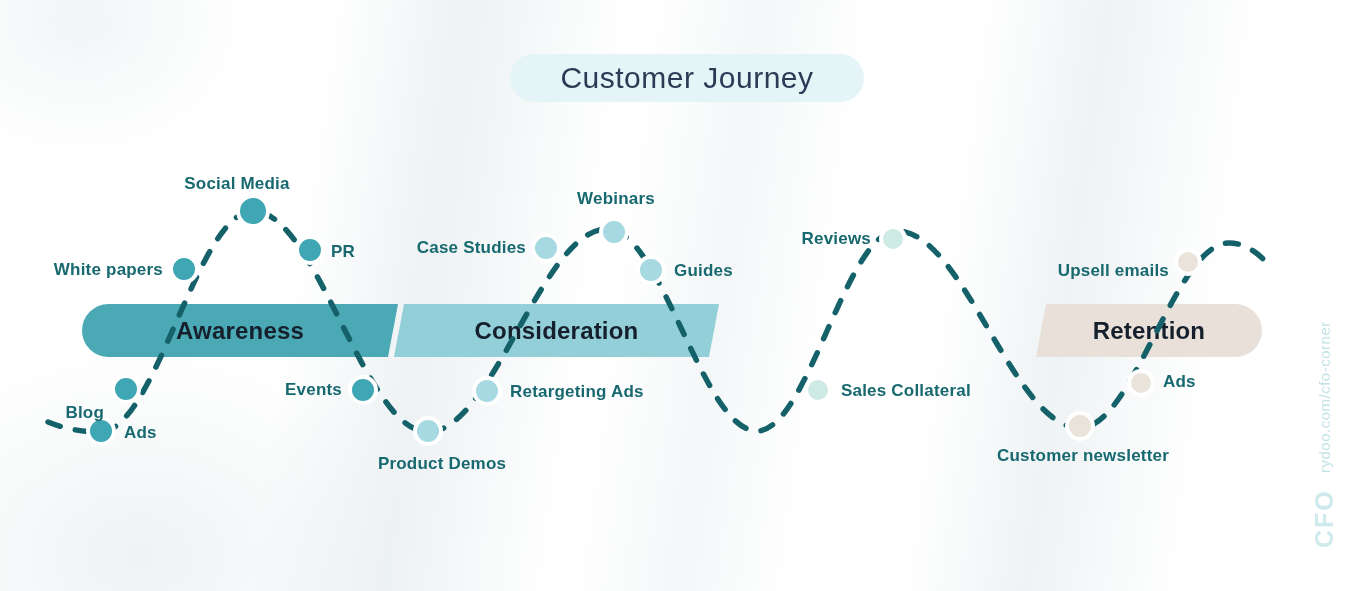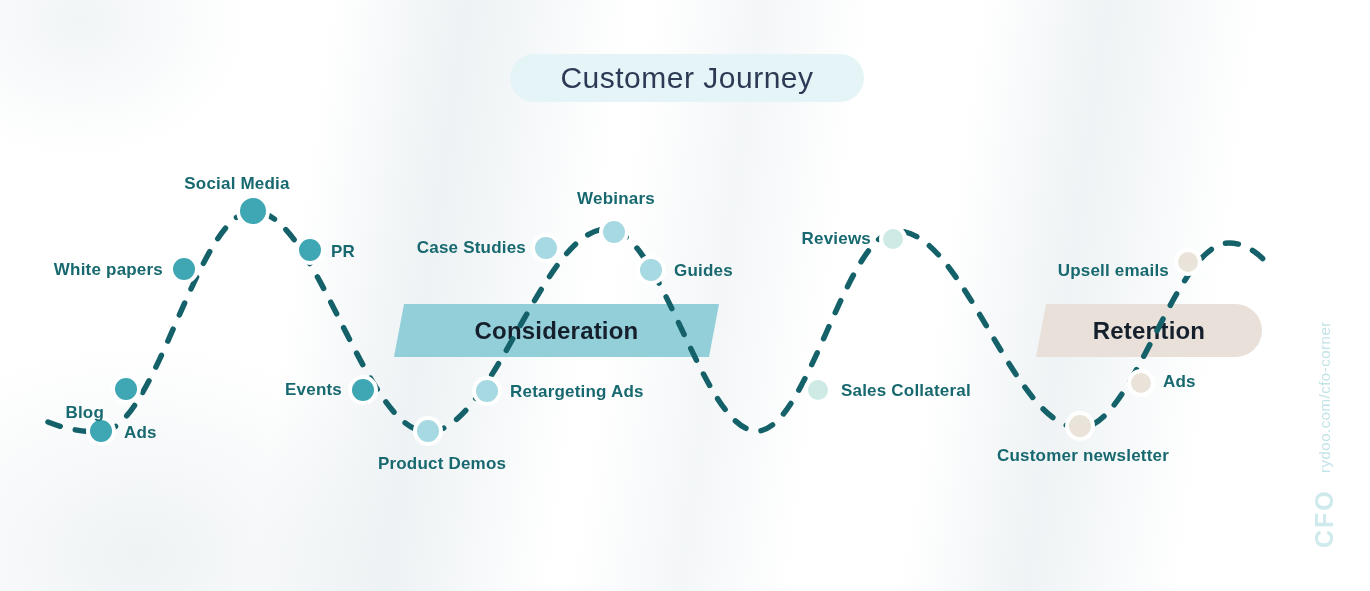--- a/index.html
+++ b/index.html
@@ -80,20 +80,23 @@
   <div class="streak s1"></div>
   <div class="streak s2"></div>
   <div class="streak s3"></div>
   <div class="corner-wash-bl"></div>
   <div class="corner-wash-tl"></div>
 
   <div class="title-pill">
     <span>Customer Journey</span>
   </div>
 
+  <div class="stage-bar stage-awareness" style="background: rgb(74, 169, 181);">
+    <span>Awareness</span>
+  </div>
   <div class="stage-bar stage-consideration" style="background: rgb(147, 207, 216);">
     <span>Consideration</span>
   </div>
   <div class="stage-bar stage-retention" style="background: rgb(233, 225, 217);">
     <span>Retention</span>
   </div>
 
   <svg class="wave" id="wave-svg" viewBox="0 0 1370 591">
     <path id="wave-path" d="M 48 422
          C 63 428, 80 432, 100 432

